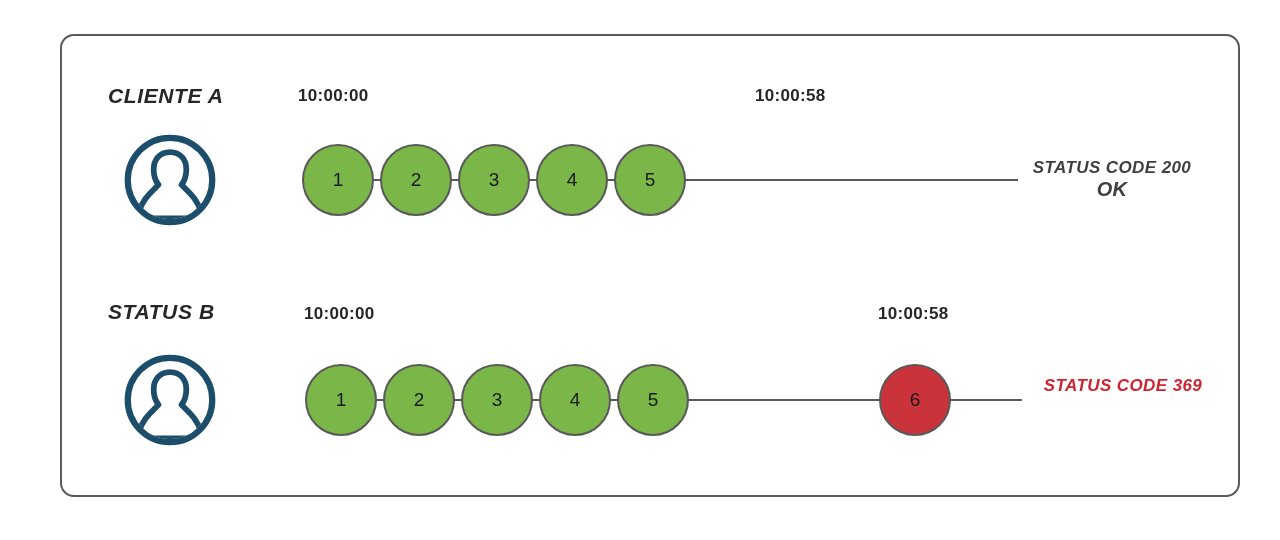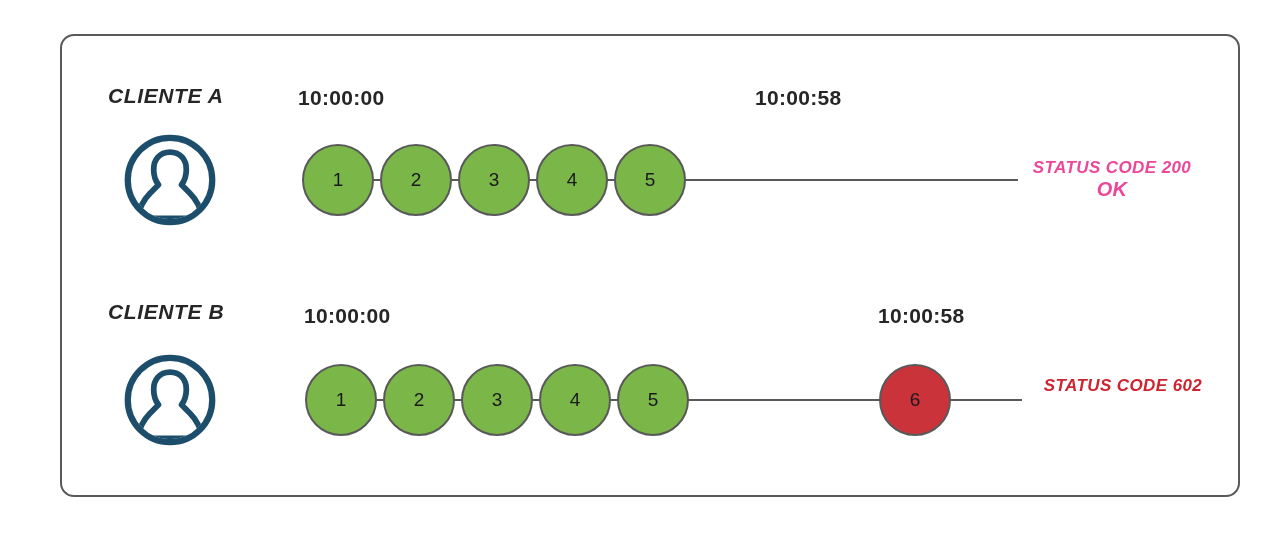--- a/index.html
+++ b/index.html
@@ -61,21 +61,21 @@
     position: absolute;
     width: 96px;
     height: 96px;
   }
   .avatar svg { display: block; width: 96px; height: 96px; }
 
   
   .timestamp {
     position: absolute;
     font-family: "Liberation Sans", sans-serif;
-    font-size: 21px;
+    font-size: 17px;
     font-weight: 700;
     letter-spacing: 0.3px;
     color: #262626;
     white-space: nowrap;
   }
 
   
   .connector {
     position: absolute;
     height: 2.6px;
@@ -115,21 +115,21 @@
     font-size: 17px;
     font-weight: 700;
     letter-spacing: 0.4px;
   }
   .status .line2 {
     display: block;
     font-size: 20px;
     font-weight: 700;
     letter-spacing: 0.2px;
   }
-  .status.ok  { color: #ec4899; }
+  .status.ok  { color: #404040; }
   .status.err { color: #cf2430; }
 </style>
 </head>
 <body>
 
 <div id="canvas">
 
   <div class="frame"></div>
 
   <div class="row">
@@ -182,21 +182,21 @@
     </div>
 
     <div class="status ok" style="left:1024px; top:158px; width:176px;">
       <span class="line1">STATUS CODE 200</span>
       <span class="line2">OK</span>
     </div>
   </div>
 
   <div class="row">
 
-    <div class="client-label" style="left:108px; top:300px;">CLIENTE B</div>
+    <div class="client-label" style="left:108px; top:300px;">STATUS B</div>
 
     <div class="avatar" style="left:122px; top:352px;">
       <svg viewBox="0 0 100 100" xmlns="http://www.w3.org/2000/svg">
         <circle cx="50" cy="50" r="44" fill="none" stroke="#1c4e6b" stroke-width="6.5"></circle>
         <clipPath id="avclipB">
             <circle cx="50" cy="50" r="41"></circle>
           </clipPath>
         <g clip-path="url(#avclipB)" fill="none" stroke="#1c4e6b" stroke-width="6" stroke-linecap="round" stroke-linejoin="round">
           <path d="M50 21 C39 21 33 29 33 39 C33 46 35 51 38 55
                    C35 58 32 61 29 64
@@ -234,17 +234,17 @@
       <span>4</span>
     </div>
     <div class="node ok" style="left:617px; top:364px;">
       <span>5</span>
     </div>
     <div class="node err" style="left:879px; top:364px;">
       <span>6</span>
     </div>
 
     <div class="status err" style="left:1028px; top:376px; width:190px;">
-      <span class="line1">STATUS CODE 602</span>
+      <span class="line1">STATUS CODE 369</span>
     </div>
   </div>
 
 </div>
 
 </body></html>

